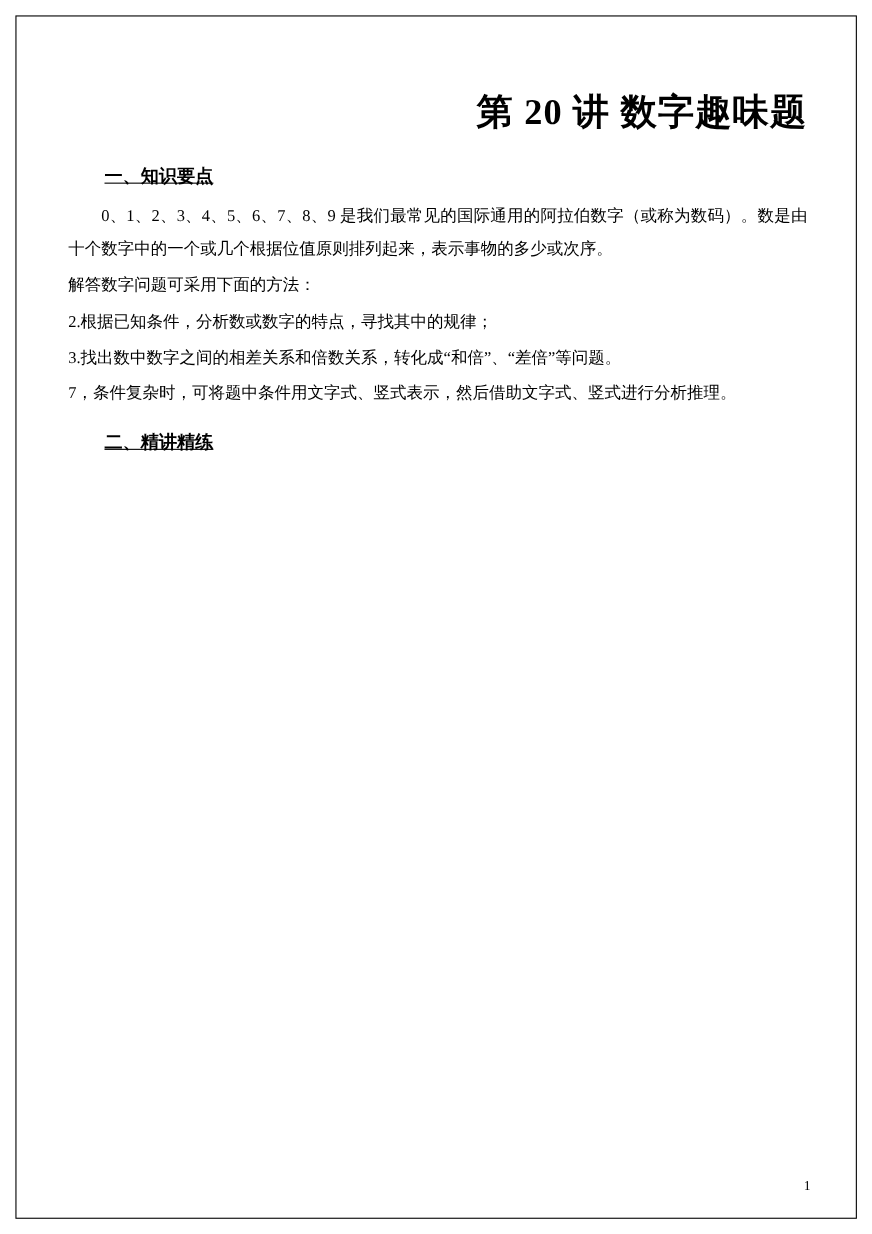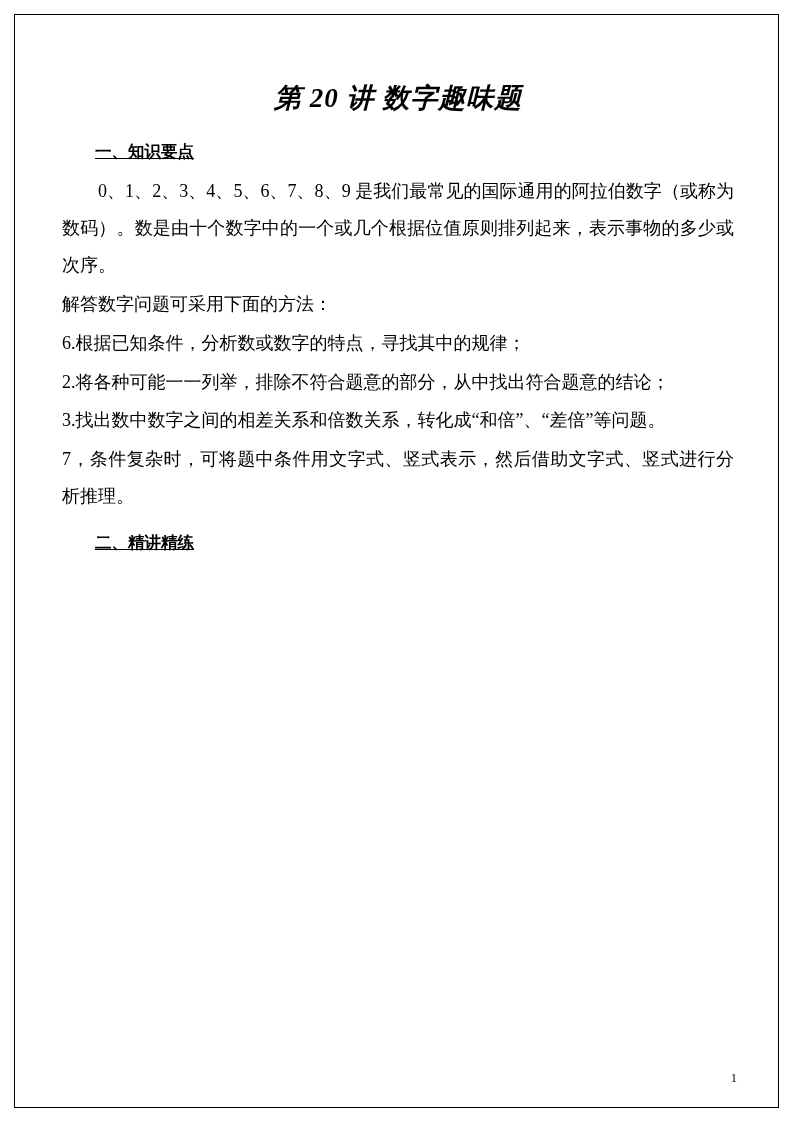--- a/index.html
+++ b/index.html
@@ -27,38 +27,37 @@
     box-sizing: border-box;
     pointer-events: none;
   }
   .content {
     position: absolute;
     left: 62px;
     top: 58px;
     width: 672px;
   }
   .doc-title {
-    text-align: center;
-    font-size: 27px;
+    text-align: right;
+    font-size: 33px;
     font-weight: bold;
     letter-spacing: 1px;
     margin: 22px 0 18px 0;
     line-height: 1.4;
-    font-style: italic;
   }
   .section-heading {
     font-size: 16.5px;
     font-weight: bold;
     text-indent: 2em;
     margin: 12px 0 6px 0;
     line-height: 1.9;
     text-decoration: underline;
   }
   p.para {
-    font-size: 18px;
+    font-size: 15px;
     line-height: 2.05;
     margin: 0 0 2px 0;
     text-align: justify;
     text-justify: inter-ideograph;
   }
   p.indent2 {
     text-indent: 2em;
   }
   p.noindent {
     text-indent: 0;
@@ -84,23 +83,22 @@
 
     <div class="doc-title">第 20 讲 数字趣味题</div>
 
     <div class="section-heading">一、知识要点</div>
 
     <p class="para indent2">0、1、2、3、4、5、6、7、8、9 是我们最常见的国际通用的阿拉伯数字（或称为数码）。数是由十个数字中的一个或几个根据位值原则排列起来，表示事物的多少或次序。</p>
 
 
     <p class="para noindent">解答数字问题可采用下面的方法：</p>
 
-    <p class="para noindent">6.根据已知条件，分析数或数字的特点，寻找其中的规律；</p>
+    <p class="para noindent">2.根据已知条件，分析数或数字的特点，寻找其中的规律；</p>
 
-    <p class="para noindent">2.将各种可能一一列举，排除不符合题意的部分，从中找出符合题意的结论；</p>
 
     <p class="para noindent">3.找出数中数字之间的相差关系和倍数关系，转化成“和倍”、“差倍”等问题。</p>
 
     <p class="para noindent">7，条件复杂时，可将题中条件用文字式、竖式表示，然后借助文字式、竖式进行分析推理。</p>
 
     <div class="section-heading">二、精讲精练</div>
 
 
   </div>
 

